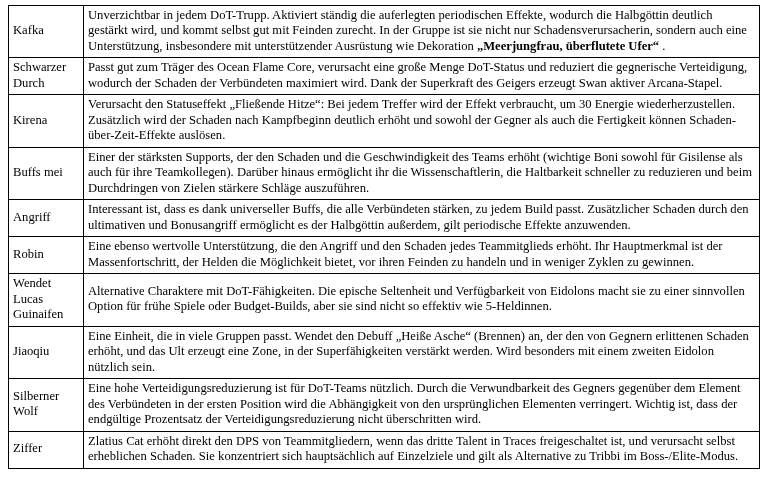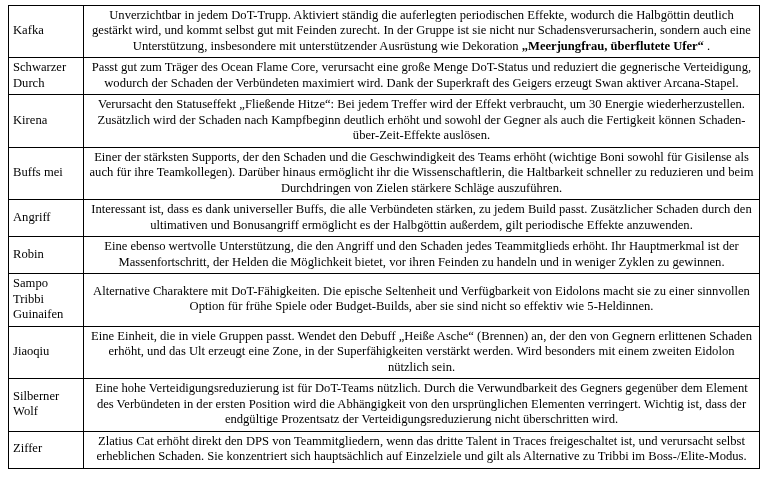--- a/index.html
+++ b/index.html
@@ -51,21 +51,21 @@
     hyphens: none;
   }
   td.desc-cell {
     text-align: center;
     vertical-align: middle;
     padding-left: 6px;
     padding-right: 6px;
   }
   td.desc-cell .desc-text {
     display: block;
-    text-align: center;
+    text-align: left;
   }
   .bold {
     font-weight: bold;
   }
 </style>
 </head>
 <body>
 
 <div class="page">
   <div class="table-wrap">
@@ -101,21 +101,21 @@
               <span class="desc-text"><span>Interessant ist, dass es dank universeller Buffs, die alle Verbündeten stärken, zu jedem Build passt. Zusätzlicher Schaden durch den ultimativen und Bonusangriff ermöglicht es der Halbgöttin außerdem, gilt periodische Effekte anzuwenden.</span></span>
             </td>
           </tr>
           <tr>
             <td class="name-cell">Robin</td>
             <td class="desc-cell">
               <span class="desc-text"><span>Eine ebenso wertvolle Unterstützung, die den Angriff und den Schaden jedes Teammitglieds erhöht. Ihr Hauptmerkmal ist der Massenfortschritt, der Helden die Möglichkeit bietet, vor ihren Feinden zu handeln und in weniger Zyklen zu gewinnen.</span></span>
             </td>
           </tr>
           <tr>
-            <td class="name-cell">Sampo Tribbi Guinaifen</td>
+            <td class="name-cell">Wendet Lucas Guinaifen</td>
             <td class="desc-cell">
               <span class="desc-text"><span>Alternative Charaktere mit DoT-Fähigkeiten. Die epische Seltenheit und Verfügbarkeit von Eidolons macht sie zu einer sinnvollen Option für frühe Spiele oder Budget-Builds, aber sie sind nicht so effektiv wie 5-Heldinnen.</span></span>
             </td>
           </tr>
           <tr>
             <td class="name-cell">Jiaoqiu</td>
             <td class="desc-cell">
               <span class="desc-text"><span>Eine Einheit, die in viele Gruppen passt. Wendet den Debuff „Heiße Asche“ (Brennen) an, der den von Gegnern erlittenen Schaden erhöht, und das Ult erzeugt eine Zone, in der Superfähigkeiten verstärkt werden. Wird besonders mit einem zweiten Eidolon nützlich sein.</span></span>
             </td>
           </tr>

